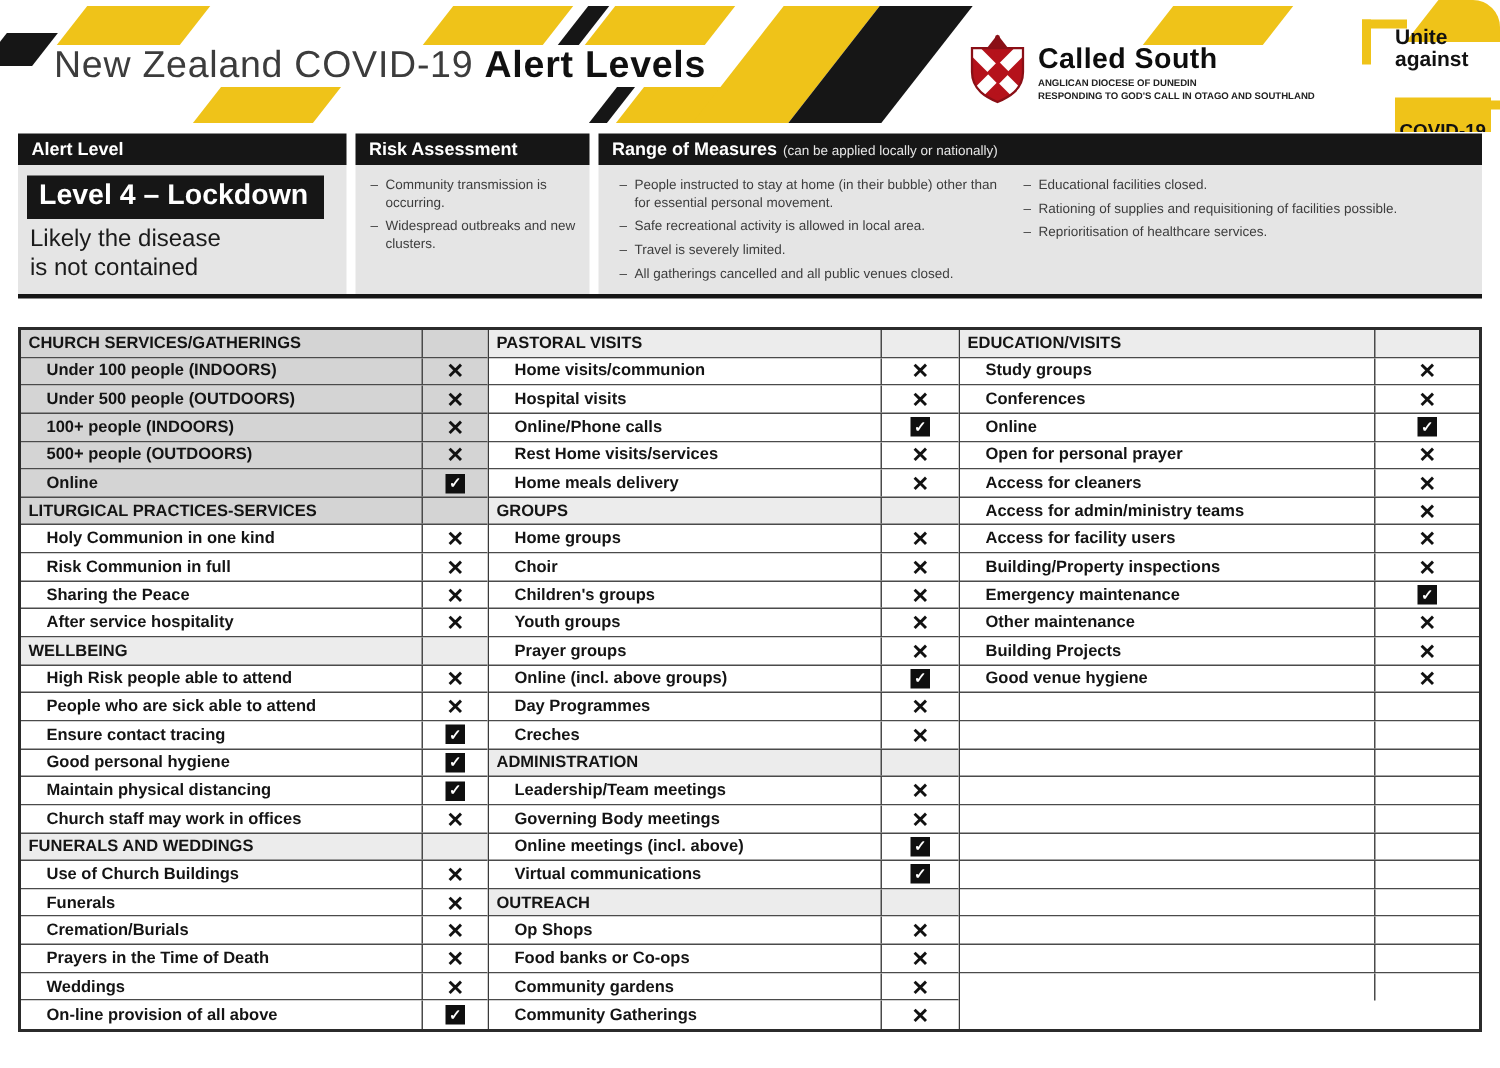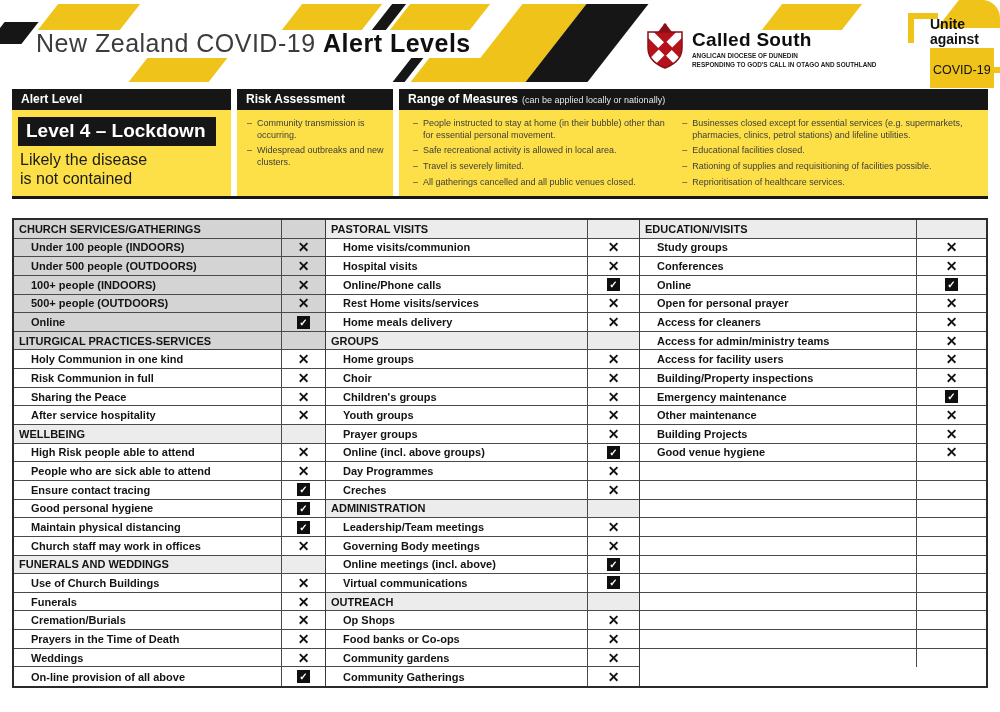--- a/index.html
+++ b/index.html
@@ -27,31 +27,31 @@
 
   .crest { position:absolute; left:644px; top:22px; width:42px; height:48px; z-index:6; }
   .cs-text { position:absolute; left:692px; top:29px; z-index:6; }
   .cs-name { font-size:19px; font-weight:800; color:#0d0d0d; letter-spacing:.3px; }
   .cs-sub  { font-size:6.4px; font-weight:700; color:#222; line-height:1.35; margin-top:1px; }
 
   .unite { position:absolute; left:908px; top:13px; width:100px; height:60px; z-index:6; }
   .br-tl { position:absolute; left:0; top:0; width:30px; height:30px; border-left:6px solid #efc319; border-top:6px solid #efc319; }
   .br-br { position:absolute; right:0; bottom:0; width:30px; height:30px; border-right:6px solid #efc319; border-bottom:6px solid #efc319; }
   .unite-text { position:absolute; left:22px; top:4px; font-weight:800; font-size:14px; line-height:1.08; color:#111; }
-  .covid-chip { display:inline-block; background:#efc319; color:#111; font-size:12.5px; font-weight:400; padding:16px 3px; margin-top:1px; }
+  .covid-chip { display:inline-block; background:#efc319; color:#111; font-size:12.5px; font-weight:700; padding:16px 3px; margin-top:18px; }
 
   
   .bar { position:absolute; top:89px; height:21px; background:#161616; color:#fff; font-weight:700; font-size:12px; line-height:21px; padding-left:9px; white-space:nowrap; overflow:hidden; }
   .bar1 { left:12px;  width:219px; }
   .bar2 { left:237px; width:156px; }
   .bar3 { left:399px; width:589px; }
   .bar .note { font-weight:400; font-size:9px; color:#e6e6e6; margin-left:4px; }
 
   
-  .psec { position:absolute; top:110px; height:86px; background:#fde047; }
+  .psec { position:absolute; top:110px; height:86px; background:#e5e5e5; }
   .p1 { left:12px;  width:219px; padding:7px 6px 0 6px; }
   .p2 { left:237px; width:156px; padding:4px 4px 0 4px; }
   .p3 { left:399px; width:589px; padding:4px 8px 0 8px; display:flex; }
   .black-line { position:absolute; top:196px; left:12px; width:976px; height:3px; background:#161616; }
 
   .lvlbox { display:inline-block; background:#161616; color:#fff; font-size:19px; font-weight:800; padding:3px 10px 4px 8px; white-space:nowrap; }
   .lvldesc { margin-top:5px; font-size:16px; font-weight:500; color:#1b1b1b; line-height:1.18; padding-left:2px; }
 
   ul.blt { list-style:none; margin-top:4px; padding-left:16px; }
   ul.blt li { position:relative; font-size:9px; color:#3d3d3d; line-height:1.3; margin-bottom:4px; }
@@ -149,21 +149,20 @@
       </ul>
   </div>
   <div class="psec p3">
     <ul class="blt mcol1">
         <li>People instructed to stay at home (in their bubble) other than for essential personal movement.</li>
         <li>Safe recreational activity is allowed in local area.</li>
         <li>Travel is severely limited.</li>
         <li>All gatherings cancelled and all public venues closed.</li>
       </ul>
     <ul class="blt mcol2">
-        <li>Businesses closed except for essential services (e.g. supermarkets, pharmacies, clinics, petrol stations) and lifeline utilities.</li>
         <li>Educational facilities closed.</li>
         <li>Rationing of supplies and requisitioning of facilities possible.</li>
         <li>Reprioritisation of healthcare services.</li>
       </ul>
   </div>
   <div class="black-line"></div>
 
   <div id="covid-table">
       <div class="tgroup g0">
         <div class="trow hdr shaded">

